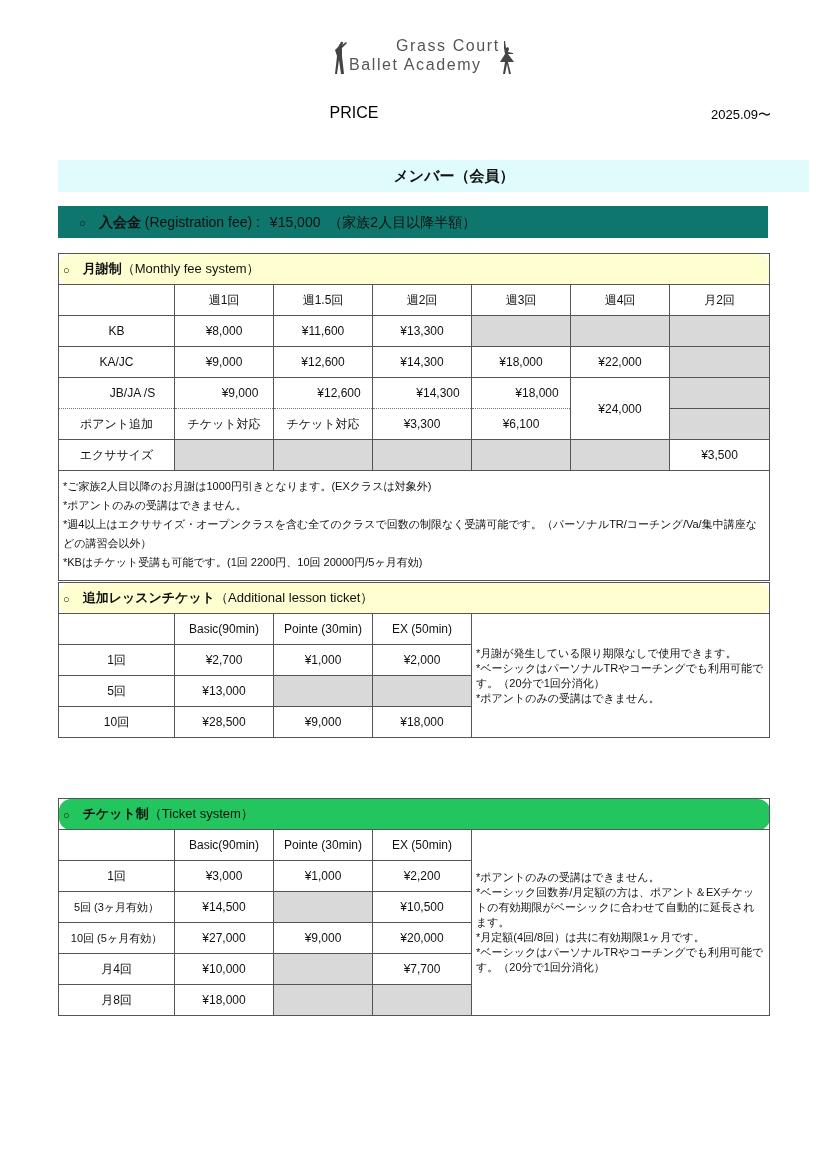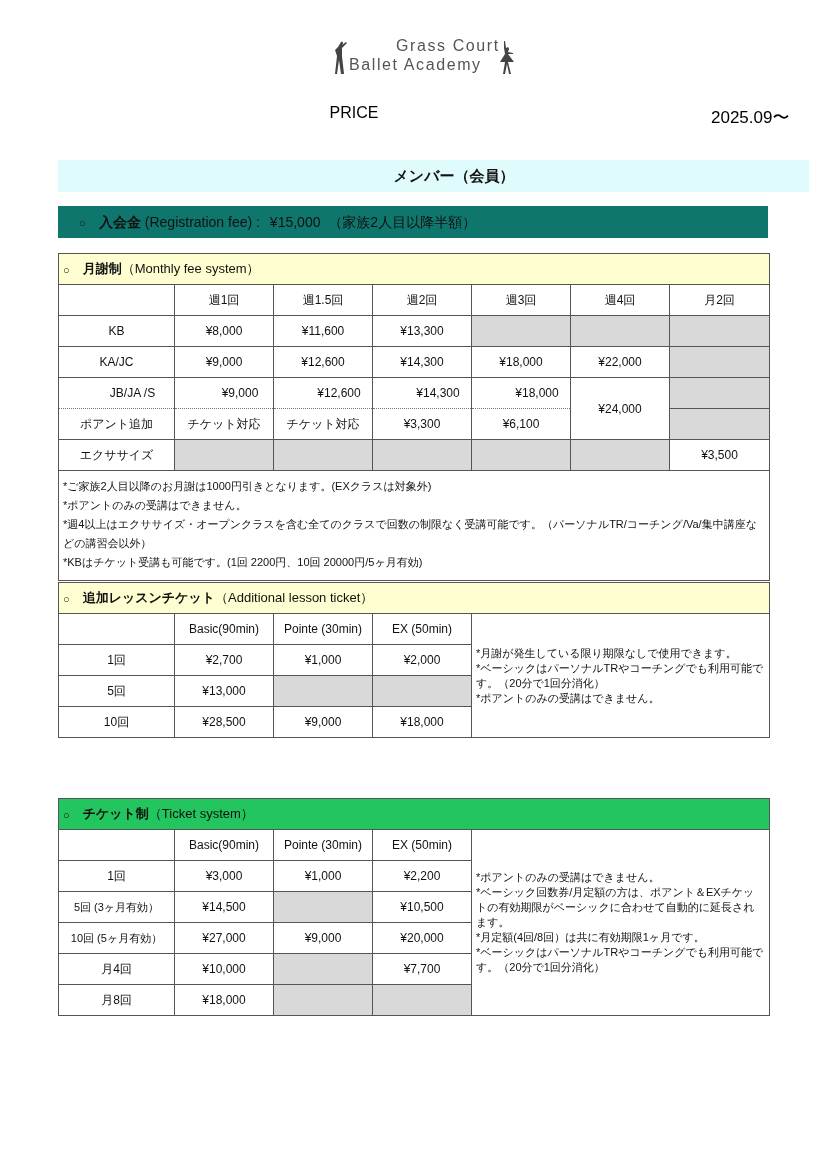--- a/index.html
+++ b/index.html
@@ -4,32 +4,32 @@
 <style>
   html, body { margin:0; padding:0; background:#ffffff; }
   body { width:826px; height:1169px; position:relative; font-family:"Liberation Sans","DejaVu Sans",sans-serif; color:#111; overflow:hidden; }
   .logo { position:absolute; left:330px; top:36px; width:190px; height:44px; }
   .logo .dancer { position:absolute; top:4px; width:18px; height:36px; }
   .logo .dancer.left { left:2px; }
   .logo .dancer.right { left:168px; }
   .logo .l1 { position:absolute; left:66px; top:1px; font-size:16px; letter-spacing:1.6px; color:#555; }
   .logo .l2 { position:absolute; left:19px; top:20px; font-size:16px; letter-spacing:1.6px; color:#555; }
   .price-title { position:absolute; left:0; width:708px; top:104px; text-align:center; font-size:16px; color:#000; }
-  .date { position:absolute; left:711px; top:106px; font-size:17px; color:#000; }
+  .date { position:absolute; left:711px; top:106px; font-size:13px; color:#000; }
 
   .band { position:absolute; left:58px; width:710px; font-size:14px;padding-left:41px; }
   .band-member { top:160px; height:32px; background:#e0fbfc; text-align:center; line-height:32px; font-weight:bold; font-size:15px; }
   .band-reg { top:206px; height:32px; background:#0f766e; line-height:32px; padding-left:21px; box-sizing:border-box; }
   .bullet { display:inline-block; width:16px; font-size:11px; vertical-align:middle; }
   .bold { font-weight:bold; }
 
   table { border-collapse:collapse; position:absolute; left:58px; width:711px; font-size:12px; table-layout:fixed; }
   td { border:1px solid #555; text-align:center; height:30px; padding:0; }
   td.gray { background:#d9d9d9; }
-  td.head { text-align:left; padding-left:4px; font-size:13px; height:30px; }
+  td.head { text-align:left; padding-left:4px; font-size:13px; height:30px;border-radius:12px; }
   td.head.yellow { background:#fefed0; }
   td.head.purple { background:#22c55e; }
   td.notes { text-align:left; vertical-align:middle; padding:4px; font-size:11px; line-height:15px; }
   td.notes-big { text-align:left; padding:6px 4px 8px; font-size:11px; line-height:19px; height:auto; }
   .dot-bottom { border-bottom:1px dotted #777;padding-left:32px; }
   .dot-top { border-top:1px dotted #777; }
   .note-line { display:block; }
 </style>
 </head>
 <body>

